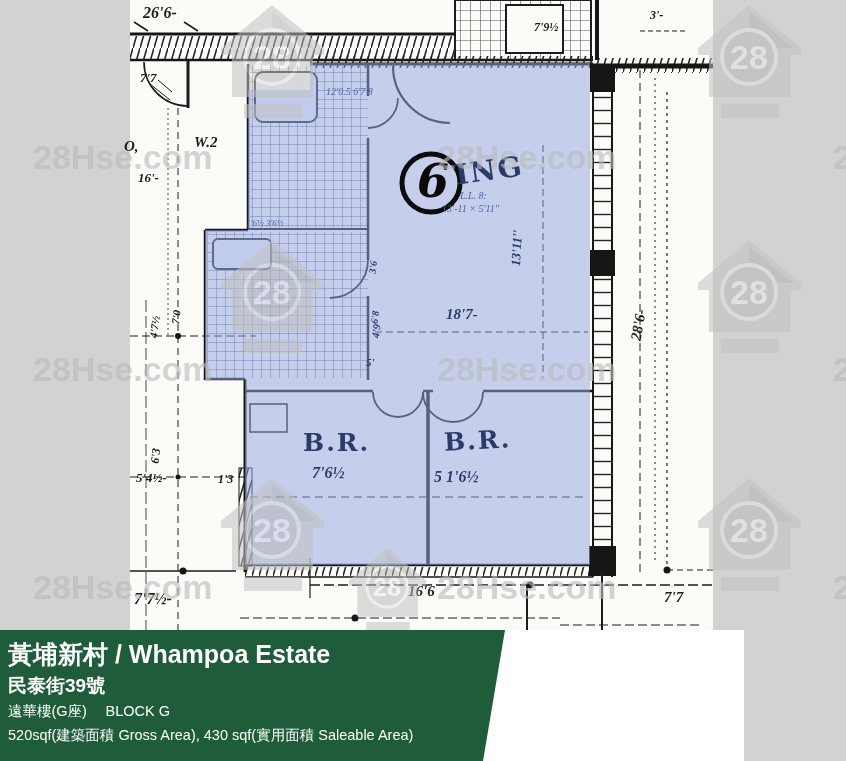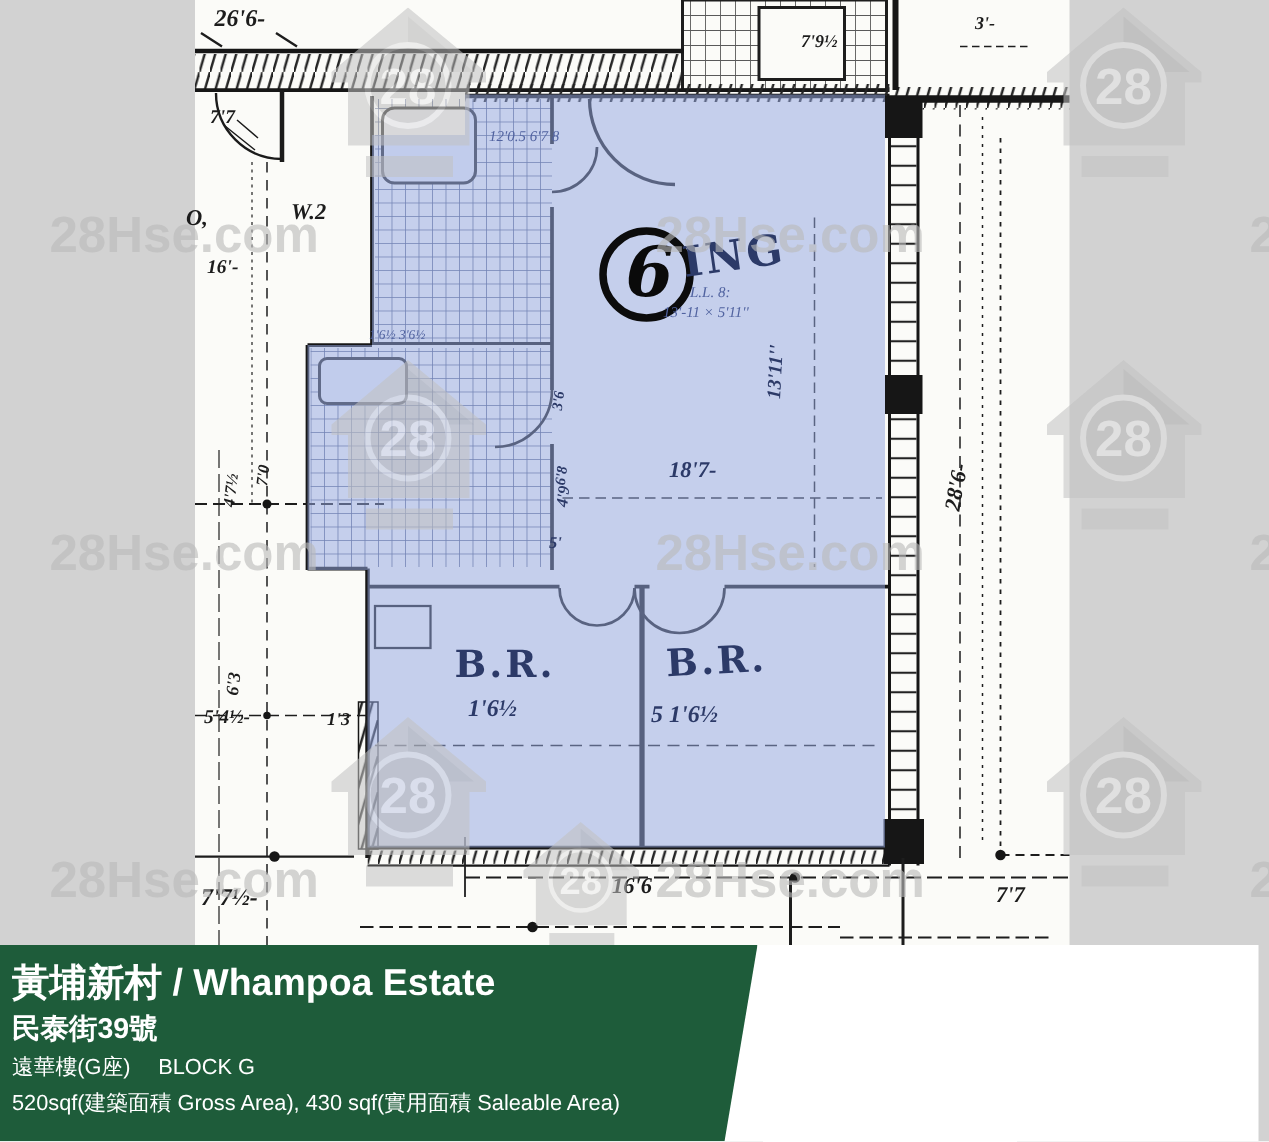--- a/index.html
+++ b/index.html
@@ -13,21 +13,21 @@
   .faint{color:#5163a0;font-weight:400;}
   .room{font-family:"DejaVu Serif",serif;font-style:normal;letter-spacing:2px;}
   .rot{transform-origin:0 50%;transform:rotate(-83deg);}
   .unit-num{font-size:46px;line-height:1;color:#0a0a0a;font-family:"DejaVu Serif",serif;
             font-style:italic;font-weight:700;z-index:2;position:absolute;}
   
   .wm-text{position:absolute;z-index:3;font-size:34px;font-weight:700;
            color:rgba(186,186,186,0.62);letter-spacing:0;}
   .wm-house{position:absolute;z-index:3;opacity:.55;}
   
-  .footer{position:absolute;left:0;top:630px;width:839px;height:131px;background:#ffffff;z-index:4;}
+  .footer{position:absolute;left:0;top:630px;width:744px;height:131px;background:#ffffff;z-index:4;}
   .green-bar{position:absolute;left:0;top:0;width:846px;height:131px;background:#1e5c3a;
              clip-path:polygon(0 0,505px 0,483px 131px,0 131px);}
   .f-title{position:absolute;left:8px;top:8px;color:#fff;font-size:25px;font-weight:700;}
   .f-addr{position:absolute;left:8px;top:43px;color:#fff;font-size:19px;font-weight:700;}
   .f-block{position:absolute;left:8px;top:72px;color:#fff;font-size:14.5px;}
   .f-area{position:absolute;left:8px;top:96px;color:#fff;font-size:14.5px;}
 </style>
 </head>
 <body>
 
@@ -164,21 +164,21 @@
   <span class="lbl navy faint" style="left:460px;top:190px;font-size:10px;">L.L. 8:</span>
   <span class="lbl navy faint" style="left:442px;top:203px;font-size:10px;">13'-11 × 5'11''</span>
   <span class="lbl navy rot" style="left:516px;top:258px;font-size:13px;transform:rotate(-87deg);transform-origin:0 50%;">13'11''</span>
   <span class="lbl navy" style="left:446px;top:306px;font-size:15px;">18'7-</span>
   <span class="lbl rot" style="left:636px;top:332px;font-size:15px;transform:rotate(-80deg);transform-origin:0 50%;">28'6-</span>
   <span class="lbl navy faint" style="left:246px;top:218px;font-size:9px;">1'6½ 3'6½</span>
   <span class="lbl navy rot" style="left:372px;top:268px;font-size:10px;">3'6</span>
   <span class="lbl navy rot" style="left:374px;top:318px;font-size:10px;">6'8</span>
   <span class="lbl navy room" style="left:303px;top:428px;font-size:25px;">B.R.</span>
   <span class="lbl navy room" style="left:444px;top:426px;font-size:25px;transform:rotate(-3deg);">B.R.</span>
-  <span class="lbl navy" style="left:312px;top:464px;font-size:16px;">1'6½</span>
+  <span class="lbl navy" style="left:312px;top:464px;font-size:16px;">7'6½</span>
   <span class="lbl navy" style="left:434px;top:468px;font-size:16px;">5 1'6½</span>
   <span class="lbl" style="left:134px;top:590px;font-size:16px;">7'7½-</span>
   <span class="lbl" style="left:408px;top:583px;font-size:15px;">16'6</span>
   <span class="lbl" style="left:664px;top:589px;font-size:15px;">7'7</span>
 
   <span class="wm-text" style="left:33px;top:138px;">28Hse.com</span>
   <span class="wm-text" style="left:437px;top:138px;">28Hse.com</span>
   <span class="wm-text" style="left:833px;top:138px;">28Hse.com</span>
   <span class="wm-text" style="left:33px;top:350px;">28Hse.com</span>
   <span class="wm-text" style="left:437px;top:350px;">28Hse.com</span>

